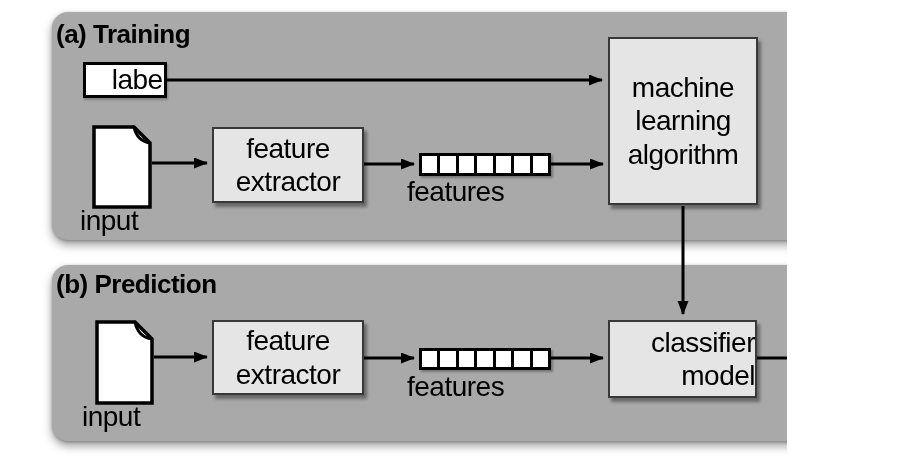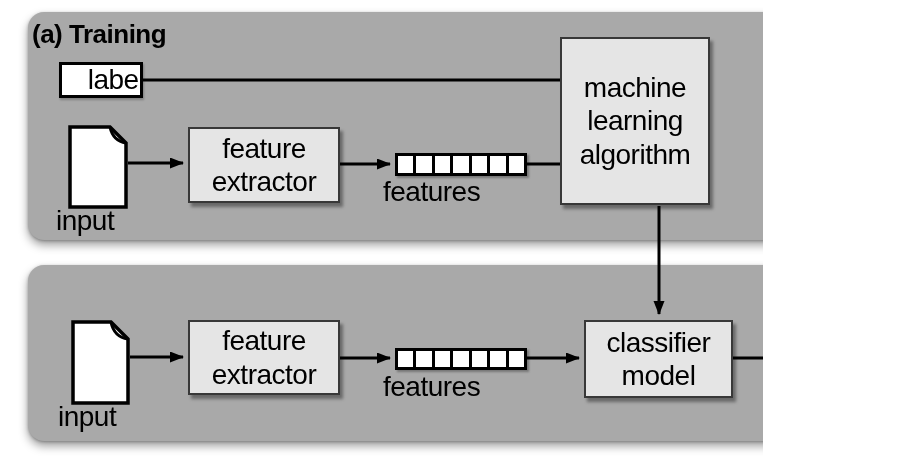--- a/index.html
+++ b/index.html
@@ -2,21 +2,21 @@
 <html style="--panel-bg: #a9a9a9; --node-fill: #e5e5e5; --node-border: #383838; --line: #000000; --white-fill: #ffffff; --page-bg: #ffffff;"><head>
 <meta charset="utf-8">
 <style>
   :root{
     --panel-bg:#a9a9a9; --node-fill:#e5e5e5; --node-border:#383838;
     --line:#000000; --white-fill:#ffffff; --page-bg:#ffffff;
   }
   *{box-sizing:border-box;}
   html,body{margin:0;padding:0;background:#ffffff;}
   body{font-family:"Liberation Sans",sans-serif;color:#000;}
-  .canvas{position:relative;width:763px;height:471px;background:#fff;overflow:hidden;}
+  .canvas{position:relative;width:763px;height:471px;background:#fff;overflow:hidden;margin-left:24px;}
 
   .panel{
     position:absolute;left:28px;width:860px;background:var(--panel-bg);
     border-radius:16px;box-shadow:0 5px 10px rgba(0,0,0,0.38), 0 1px 3px rgba(0,0,0,0.25);
   }
   .panel-a{top:12px;height:228px;}
   .panel-b{top:265px;height:176px;}
 
   .panel-title{
     position:absolute;left:32px;font-size:26px;font-weight:bold;letter-spacing:-0.5px;
@@ -32,23 +32,23 @@
     background:var(--node-fill);border:2px solid var(--node-border);
     box-shadow:3px 4px 3px rgba(0,0,0,0.38);
   }
   .white-box{
     background:var(--white-fill);border:3px solid var(--line);
     box-shadow:1px 2px 2px rgba(0,0,0,0.25);
     padding-left:30px;
   }
   .label-a{left:59px;top:62px;width:84px;height:36px;}
   .fe-a{left:188px;top:127px;width:152px;height:76px;}
-  .ml-box{left:560px;top:37px;width:150px;height:168px;}
+  .ml-box{left:584px;top:37px;width:150px;height:168px;}
   .fe-b{left:188px;top:320px;width:152px;height:75px;}
-  .classifier-box{left:584px;top:320px;width:149px;height:78px;}
+  .classifier-box{left:584px;top:320px;width:149px;height:78px;text-align:right;}
   .label-b{left:789px;top:340px;width:84px;height:37px;}
 
   .caption{
     position:absolute;font-size:28px;text-align:left;letter-spacing:-0.5px;z-index:2;
   }
   .input-a{left:56px;top:205px;width:84px;}
   .features-a{left:383px;top:176px;width:156px;}
   .input-b{left:58px;top:401px;width:84px;}
   .features-b{left:383px;top:371px;width:156px;}
 
@@ -118,20 +118,21 @@
       <div class="cell"></div>
       <div class="cell"></div>
       <div class="cell"></div>
       <div class="cell"></div>
     </div>
 
   <div class="caption features-a">features</div>
 
   <div class="node gray-box ml-box">machine learning algorithm</div>
 
+  <div class="panel-title title-b">(b) Prediction</div>
 
   <div class="caption input-b">input</div>
 
   <div class="node gray-box fe-b">feature extractor</div>
 
   <div class="strip strip-b">
       <div class="cell"></div>
       <div class="cell"></div>
       <div class="cell"></div>
       <div class="cell"></div>

